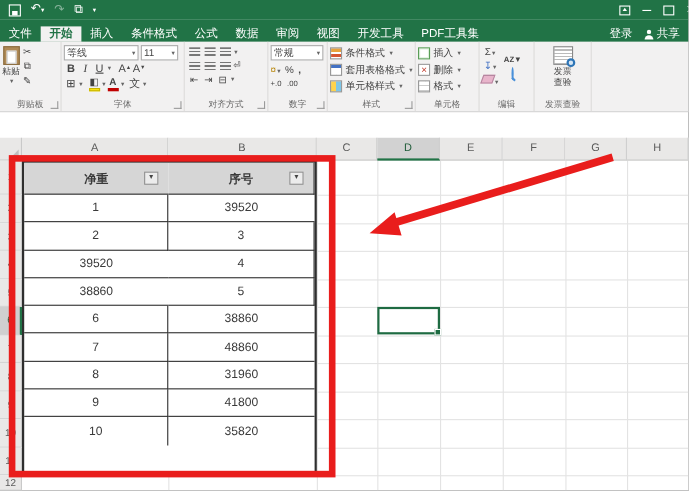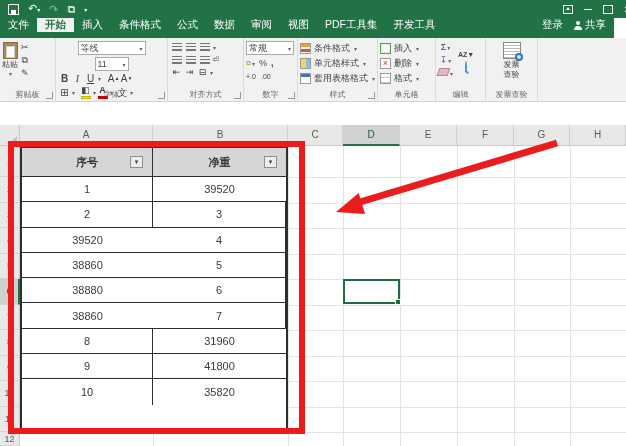--- a/index.html
+++ b/index.html
@@ -16,22 +16,22 @@
   .save-ic:after{content:'';position:absolute;left:2px;bottom:0;width:5px;height:4px;background:#fff;}
   .dim{opacity:.45;}
   .tinycaret{font-size:6px;}
   .win-controls{margin-left:auto;display:flex;align-items:center;gap:11px;padding-right:0;}
   .box-ic{width:8px;height:7px;border:1px solid #fff;position:relative;}
   .box-ic.opt:after{content:'';position:absolute;left:2px;top:1px;border-left:2px solid transparent;border-right:2px solid transparent;border-bottom:3px solid #fff;}
   .min-ic{width:8px;height:1px;background:#fff;}
   .close-ic{font-size:10px;margin-right:-6px;}
 
   
-  .tabbar{position:absolute;top:18px;left:0;right:12px;height:20px;background:var(--green);
-          display:flex;align-items:flex-start;color:#fff;font-size:10.5px;}
+  .tabbar{position:absolute;top:18px;left:0;right:0;height:20px;background:var(--green);
+          display:flex;align-items:flex-end;color:#fff;font-size:10.5px;}
   .tab{display:flex;align-items:center;padding:0 8px;cursor:default;white-space:nowrap;}
   .tab.active{background:#F2F1F1;color:var(--green);font-weight:bold;}
   .tellme{display:flex;align-items:center;gap:4px;color:#A9CDBB;margin-left:8px;white-space:nowrap;}
   .bulb-ic{width:7px;height:7px;background:#F5CF47;border-radius:50%;position:relative;}
   .bulb-ic:after{content:'';position:absolute;left:2px;bottom:-2px;width:3px;height:2px;background:#D8B53A;}
   .tabbar-right{margin-left:auto;display:flex;align-items:center;gap:10px;padding-right:8px;white-space:nowrap;}
   .person-ic{position:relative;width:9px;height:9px;}
   .person-ic:before{content:'';position:absolute;left:2.5px;top:0;width:4px;height:4px;border-radius:50%;background:#fff;}
   .person-ic:after{content:'';position:absolute;left:0.5px;bottom:0;width:8px;height:4px;border-radius:4px 4px 0 0;background:#fff;}
 
@@ -140,22 +140,22 @@
   <div class="tabbar">
     <div id="tabs-container" style="display:flex;align-items:stretch;">
         <div class="tab">文件</div>
         <div class="tab active">开始</div>
         <div class="tab">插入</div>
         <div class="tab">条件格式</div>
         <div class="tab">公式</div>
         <div class="tab">数据</div>
         <div class="tab">审阅</div>
         <div class="tab">视图</div>
+        <div class="tab">开发工具</div>
         <div class="tab">PDF工具集</div>
-        <div class="tab">开发工具</div>
       </div>
     <div class="tabbar-right">
       <span>登录</span>
       <span style="display:flex;align-items:center;gap:3px;">
         <span class="person-ic"></span>
         <span>共享</span>
       </span>
     </div>
   </div>
 
@@ -172,21 +172,21 @@
           <span class="mini">✂</span>
           <span class="mini">⧉</span>
           <span class="mini">✎</span>
         </div>
       </div>
       <span class="rgroup-label">剪贴板</span>
       <span class="launcher"></span>
     </div>
 
     <div class="rgroup" style="width:112px;">
-      <div class="hrow" style="gap:2px;flex-direction:column;">
+      <div class="hrow" style="gap:2px;">
         <div class="inputbox" style="width:68px;">
           <span class="lbl">等线</span>
           <span class="caret">▾</span>
         </div>
         <div class="inputbox" style="width:34px;">
           <span class="lbl">11</span>
           <span class="caret">▾</span>
         </div>
       </div>
       <div class="hrow" style="margin-top:1px;">
@@ -259,27 +259,27 @@
     </div>
 
     <div class="rgroup" style="width:80px;">
       <div id="styles-items" class="vcol">
           <div class="stackbtn">
             <span class="ico cond"></span>
             <span>条件格式</span>
             <span class="caret">▾</span>
           </div>
           <div class="stackbtn">
+            <span class="ico ftab"></span>
+            <span>套用表格格式</span>
+            <span class="caret">▾</span>
+          </div>
+          <div class="stackbtn">
             <span class="ico cstyle"></span>
             <span>单元格样式</span>
-            <span class="caret">▾</span>
-          </div>
-          <div class="stackbtn">
-            <span class="ico ftab"></span>
-            <span>套用表格格式</span>
             <span class="caret">▾</span>
           </div>
         </div>
       <span class="rgroup-label">样式</span>
       <span class="launcher"></span>
     </div>
 
     <div class="rgroup" style="width:58px;">
       <div id="cells-items" class="vcol">
           <div class="stackbtn">
@@ -342,28 +342,28 @@
       <div class="hline" style="top: 52px;"></div>
       <div class="vline" style="left: 570px;"></div>
       <div class="vline" style="left: 514px;"></div>
       <div class="vline" style="left: 457px;"></div>
       <div class="vline" style="left: 400px;"></div>
       <div class="vline" style="left: 343px;"></div>
       <div class="vline" style="left: 288px;"></div>
       <div class="vline" style="left: 153px;"></div>
     <div class="corner"></div>
     <div id="data-table">
+        <div class="t-cell t-hdr last-col">
+          <span>净重</span>
+          <div class="filter-btn">▾</div>
+        </div>
         <div class="t-cell t-hdr">
           <span>序号</span>
           <div class="filter-btn">▾</div>
         </div>
-        <div class="t-cell t-hdr last-col">
-          <span>净重</span>
-          <div class="filter-btn">▾</div>
-        </div>
         <div class="t-cell">
           <span>1</span>
         </div>
         <div class="t-cell last-col">
           <span>39520</span>
         </div>
         <div class="t-cell">
           <span>2</span>
         </div>
         <div class="t-cell">
@@ -374,31 +374,31 @@
         </div>
         <div class="t-cell">
           <span>4</span>
         </div>
         <div class="t-cell last-col">
           <span>38860</span>
         </div>
         <div class="t-cell">
           <span>5</span>
         </div>
-        <div class="t-cell last-col">
-          <span>38880</span>
-        </div>
         <div class="t-cell">
           <span>6</span>
         </div>
         <div class="t-cell last-col">
           <span>38860</span>
         </div>
         <div class="t-cell">
           <span>7</span>
+        </div>
+        <div class="t-cell last-col">
+          <span>48860</span>
         </div>
         <div class="t-cell">
           <span>8</span>
         </div>
         <div class="t-cell last-col">
           <span>31960</span>
         </div>
         <div class="t-cell">
           <span>9</span>
         </div>

